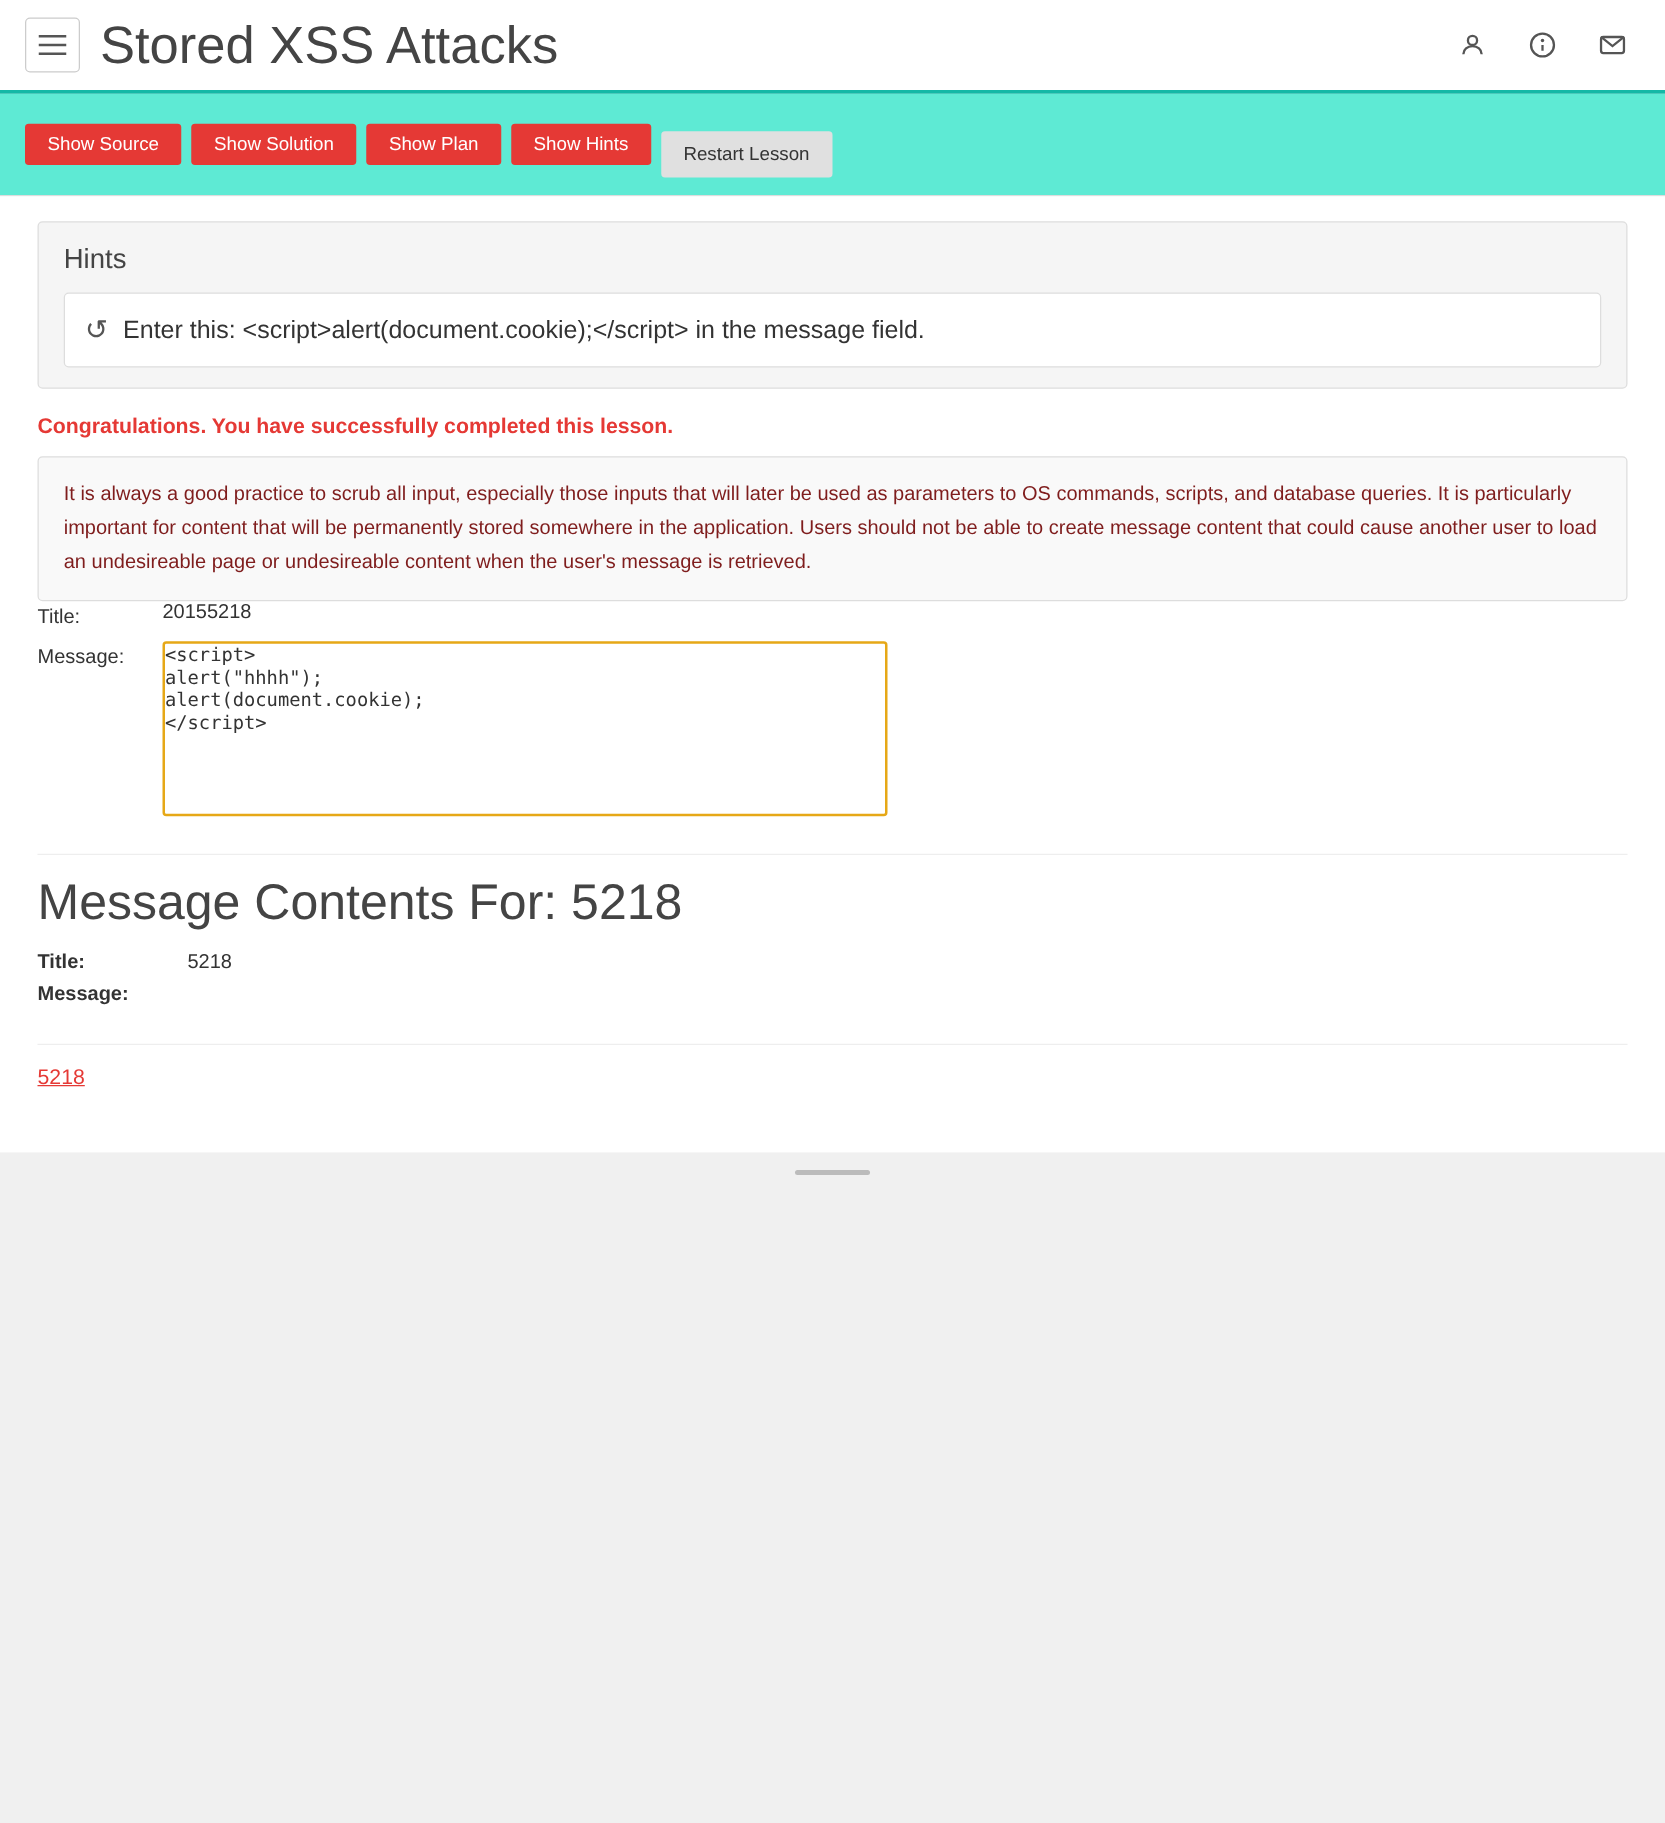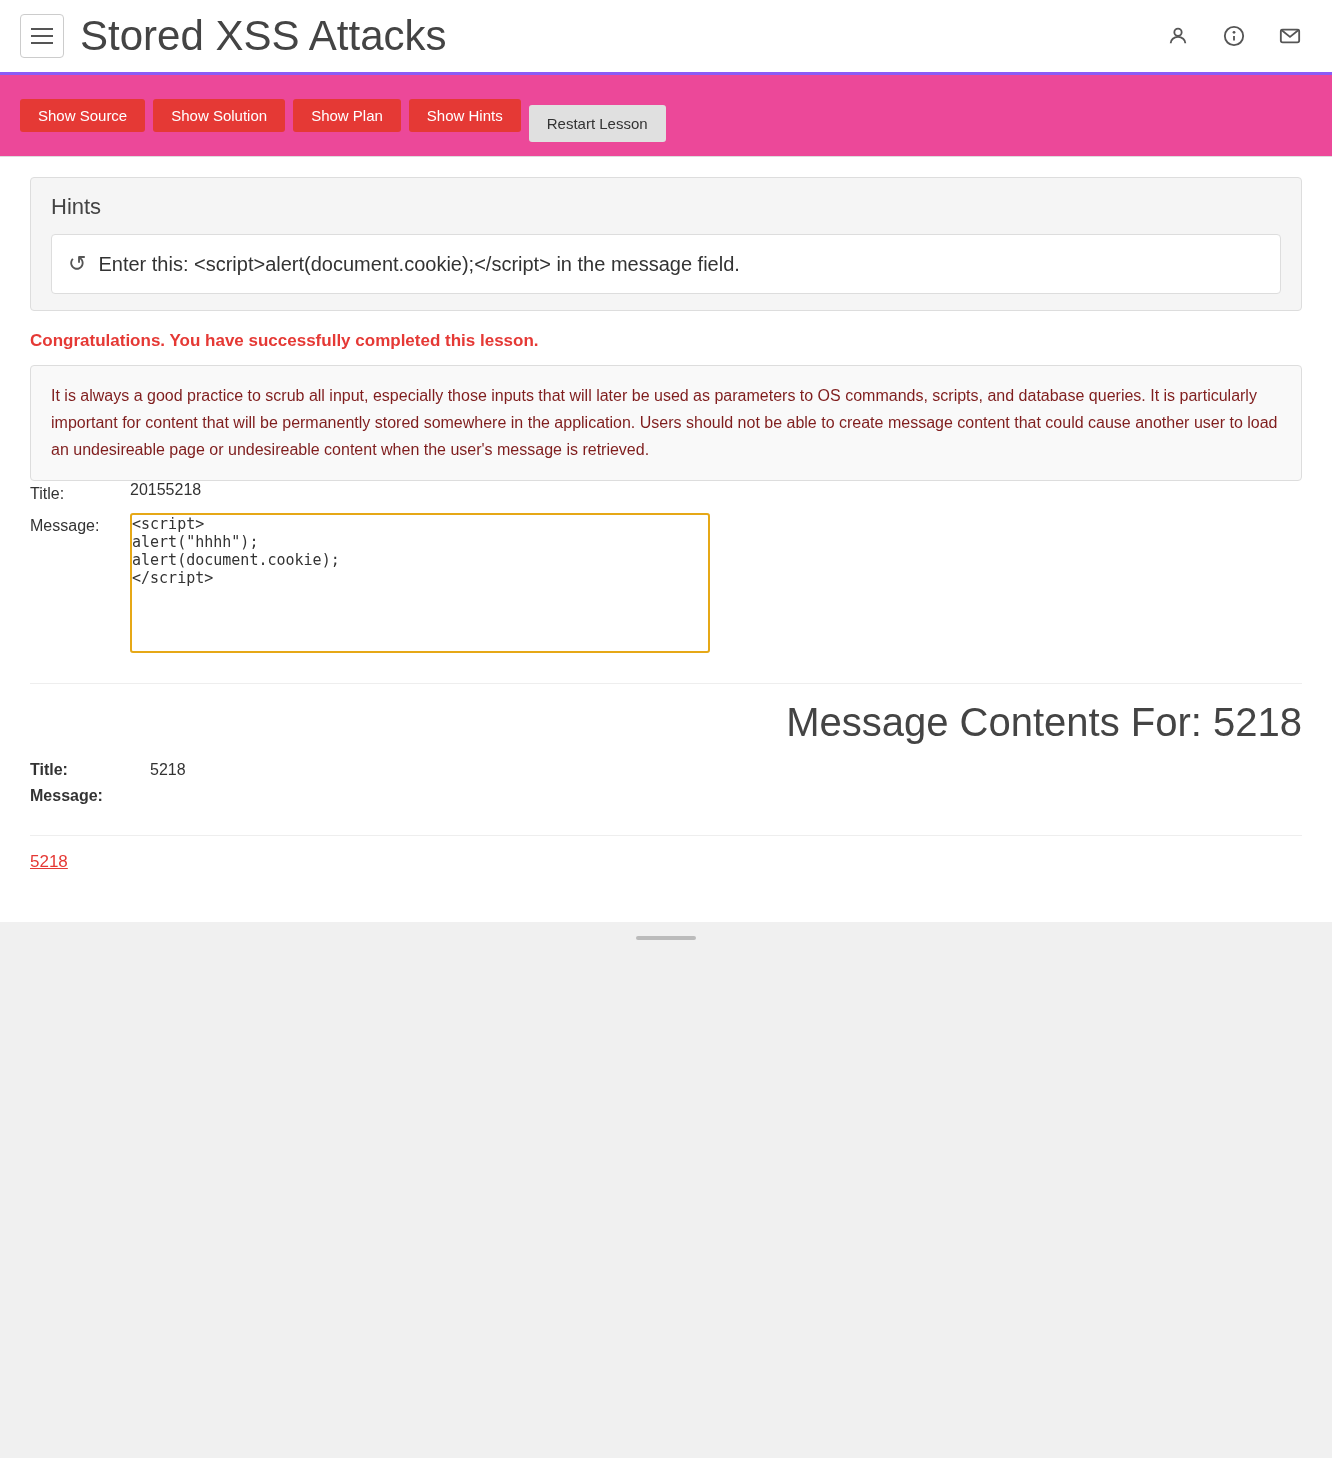--- a/index.html
+++ b/index.html
@@ -9,21 +9,21 @@
       width: 1332px;
       min-height: 1458px;
     }
 
     
     .header {
       background: #fff;
       display: flex;
       align-items: center;
       padding: 12px 20px;
-      border-bottom: 3px solid #8b5cf6;
+      border-bottom: 3px solid #14b8a6;
       position: relative;
     }
     .header-menu-btn {
       width: 44px;
       height: 44px;
       border: 1px solid #ccc;
       border-radius: 4px;
       background: #fff;
       display: flex;
       flex-direction: column;
@@ -65,21 +65,21 @@
 
     
     .main {
       background: #fff;
       margin: 0;
       padding: 0;
     }
 
     
     .toolbar {
-      background: #ec4899;
+      background: #5eead4;
       padding: 14px 20px;
       display: flex;
       align-items: center;
       gap: 8px;
       border-bottom: 1px solid #ddd;
     }
     .btn-red {
       background: #e53935;
       color: #fff;
       border: none;
@@ -200,21 +200,20 @@
       cursor: pointer;
       padding: 4px 0;
     }
 
     
     .section-title {
       font-size: 40px;
       color: #444;
       font-weight: 300;
       margin-bottom: 16px;
-      text-align: right;
     }
     .message-contents {
       margin-bottom: 30px;
       border-top: 1px solid #eee;
       padding-top: 16px;
     }
     .msg-row {
       display: flex;
       align-items: flex-start;
       margin-bottom: 8px;

